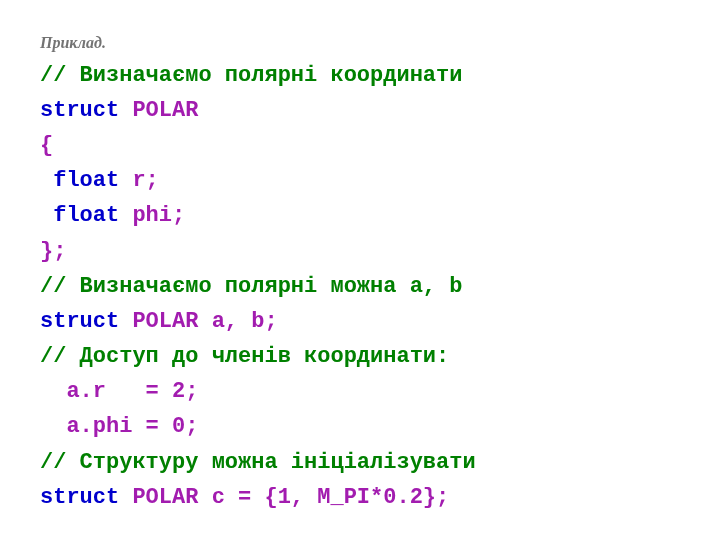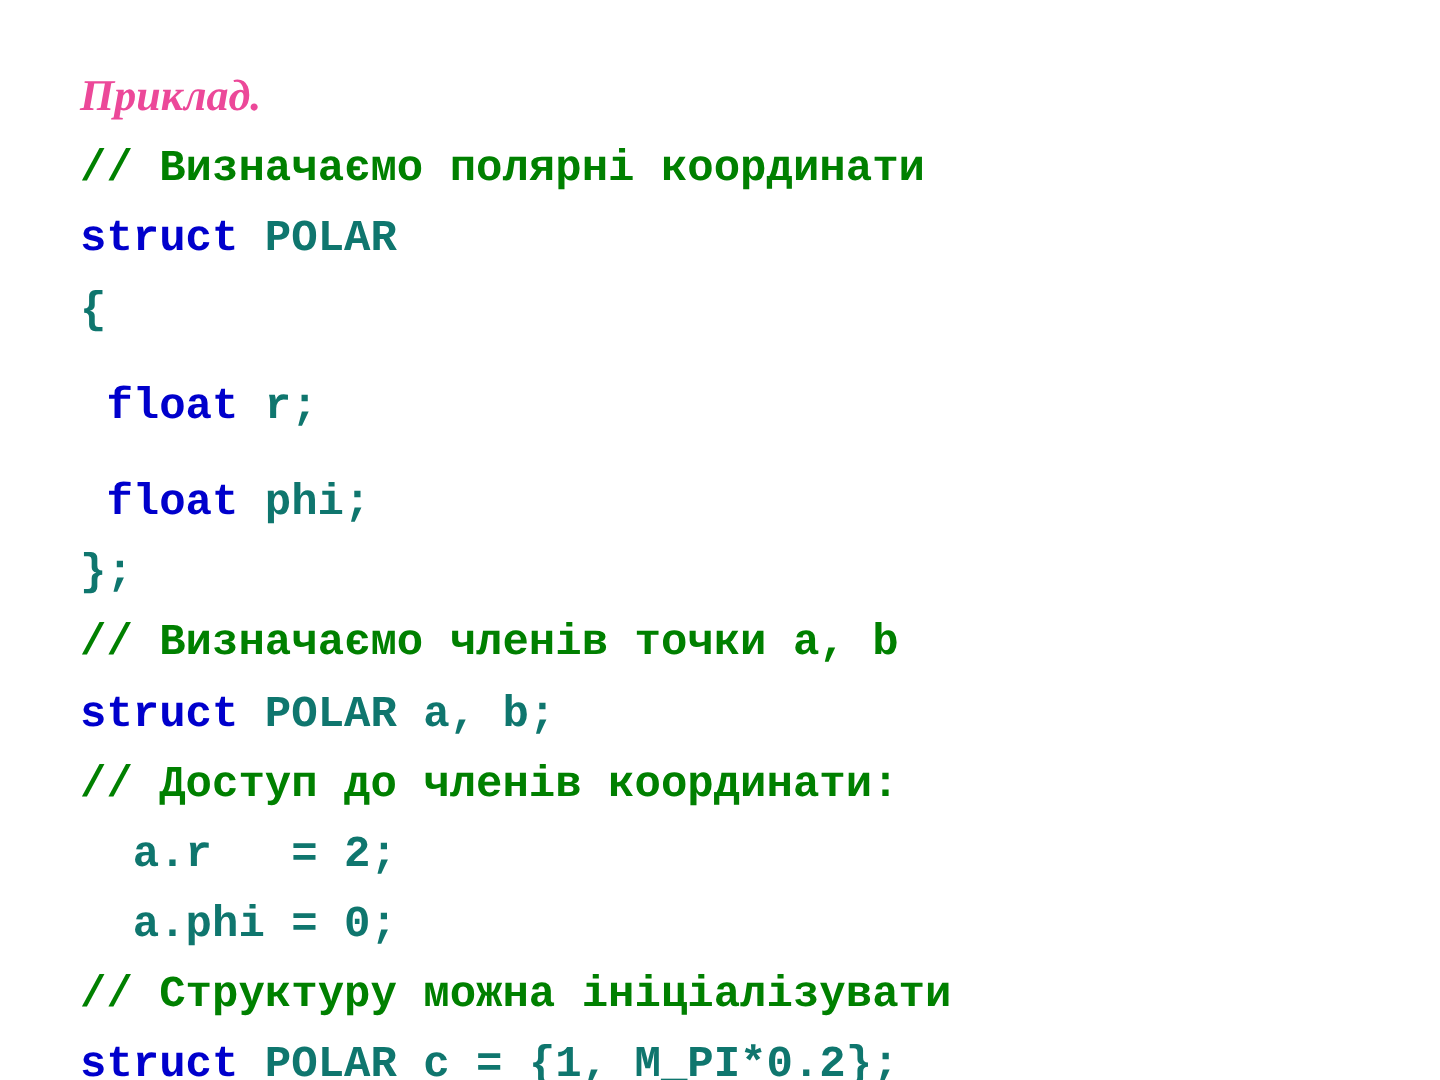--- a/index.html
+++ b/index.html
@@ -9,49 +9,49 @@
     font-family: "Courier New", Courier, monospace;
     font-size: 22px;
     font-weight: bold;
     line-height: 1.6;
     color: #000;
   }
   .header {
     font-family: Georgia, "Times New Roman", serif;
     font-style: italic;
     font-weight: bold;
-    color: #ec4899;
-    font-size: 22px;
+    color: #737373;
+    font-size: 16px;
     margin-bottom: 2px;
   }
   .line   { white-space: pre; }
   .cmt    { color: #008000; text-align: right; }
   .kw     { color: #0000cc; }
-  .code   { color: #0f766e; }
-  .indent { padding-left: 1ch; margin-top: 13px; }
+  .code   { color: #a21caf; }
+  .indent { padding-left: 1ch; }
   .indent2{ padding-left: 2ch; }
 </style>
 </head>
 <body>
 
 <div class="header">Приклад.</div>
 
 <div class="line"><span class="cmt">// Визначаємо полярні координати</span></div>
 
 <div class="line"><span class="kw">struct</span><span class="code"> POLAR</span></div>
 
 <div class="line"><span class="code">{</span></div>
 
 <div class="line indent"><span class="kw">float</span><span class="code"> r;</span></div>
 
 <div class="line indent"><span class="kw">float</span><span class="code"> phi;</span></div>
 
 <div class="line"><span class="code">};</span></div>
 
-<div class="line"><span class="cmt">// Визначаємо членів точки a, b</span></div>
+<div class="line"><span class="cmt">// Визначаємо полярні можна a, b</span></div>
 
 <div class="line"><span class="kw">struct</span><span class="code"> POLAR a, b;</span></div>
 
 <div class="line"><span class="cmt">// Доступ до членів координати:</span></div>
 
 <div class="line indent2"><span class="code">a.r   = 2;</span></div>
 
 <div class="line indent2"><span class="code">a.phi = 0;</span></div>
 
 <div class="line"><span class="cmt">// Структуру можна ініціалізувати</span></div>

